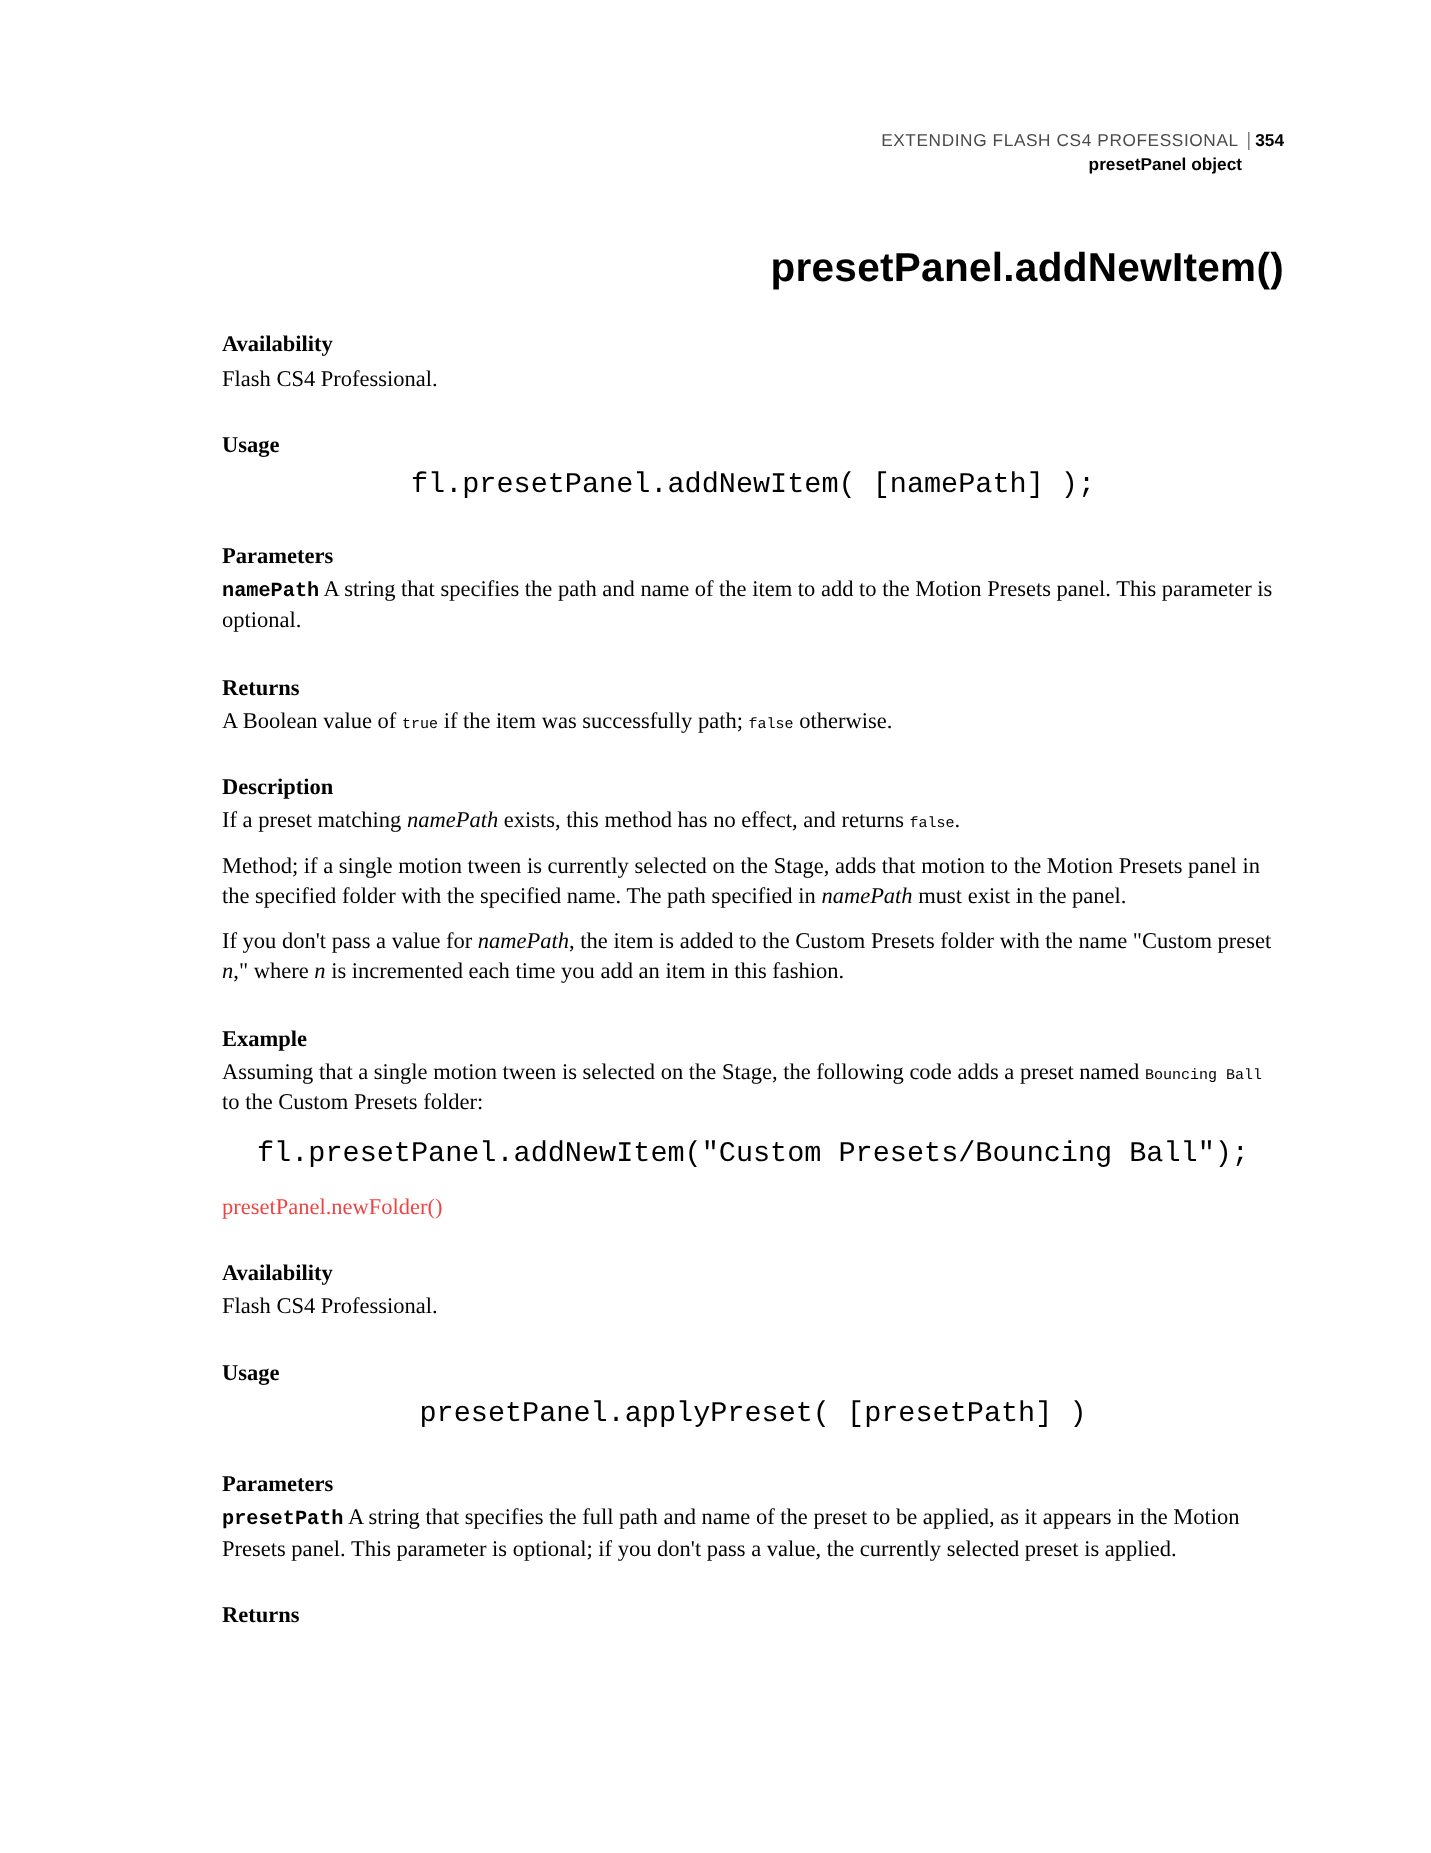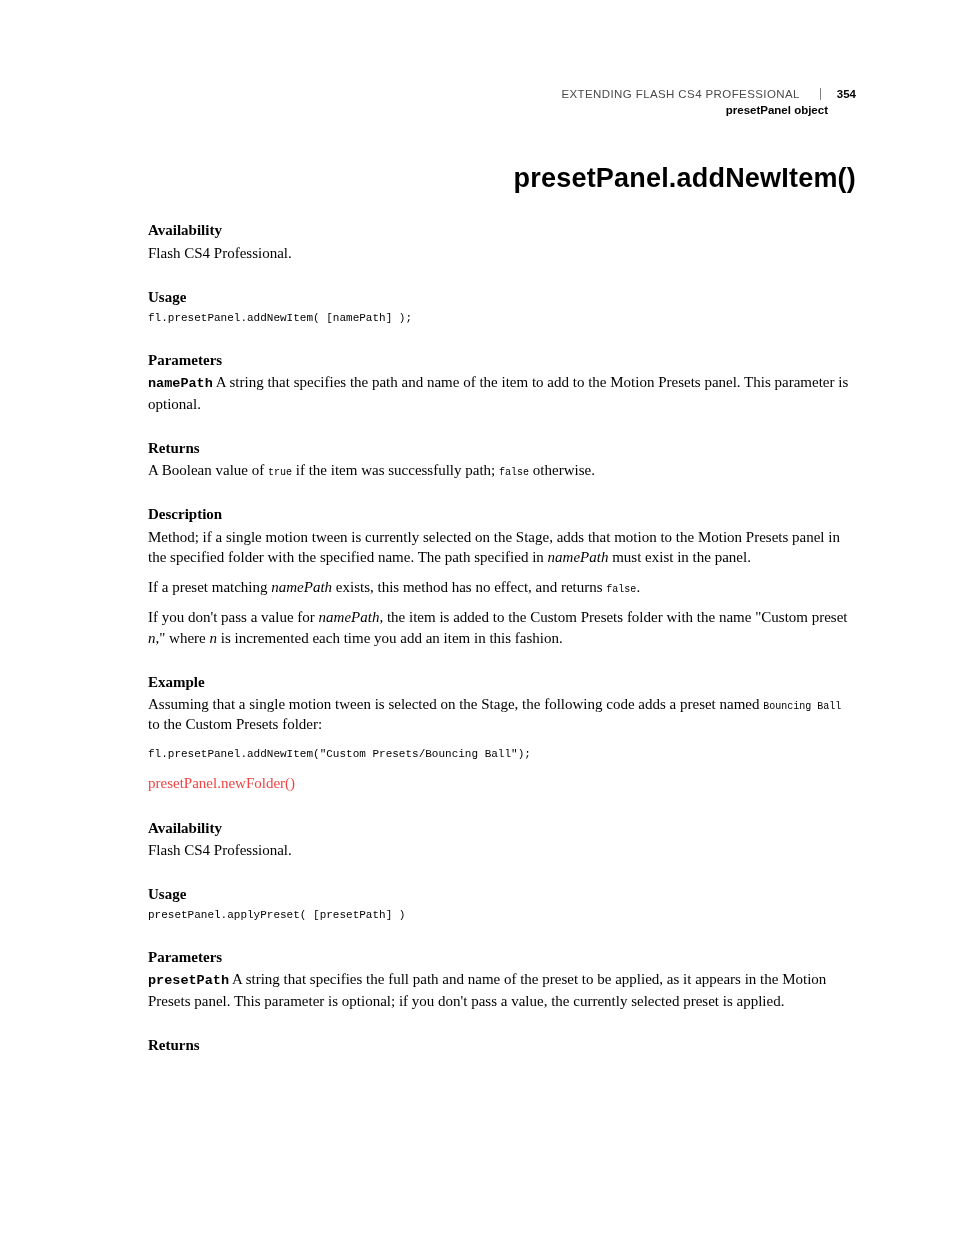--- a/index.html
+++ b/index.html
@@ -23,22 +23,22 @@
     top: 86px;
     right: 98px;
     text-align: right;
     font-family: "Myriad Pro", Arial, sans-serif;
     font-size: 11.5px;
     line-height: 1.4;
   }
   .running-head .line1 {
     letter-spacing: 0.4px;
     border-right: 1px solid #808080;
-    padding-right: 20px;
-    margin-right: 16px;
+    padding-right: 6px;
+    margin-right: 4px;
     color: #4a4a4a;
     text-align: right;
   }
   .running-head .pageno {
     font-weight: bold;
     color:#000;
   }
   .running-head .line2 {
     font-weight: bold;
     padding-right: 28px;
@@ -59,23 +59,24 @@
     margin-bottom: 2px;
   }
   p.body { margin: 2px 0 10px 0; }
   p.body.tight { margin-bottom: 12px; }
   code, .code {
     font-family: "Courier New", monospace;
     font-size: 10px;
   }
   pre.codeblock {
     font-family: "Courier New", monospace;
-    font-size: 11px;
+    font-size: 19px;
     margin: 4px 0 12px 0;
     white-space: pre;
+    text-align: center;
   }
   .codelabel {
     font-family: "Courier New", monospace;
     font-size: 13.5px;
     font-weight: bold;
   }
   em { font-style: italic; }
   a.link { color: #ef4444; text-decoration: none; }
 </style>
 </head>
@@ -103,24 +104,24 @@
     <span class="codelabel">namePath</span><span>  A string that specifies the path and name of the item to add to the Motion Presets panel. This parameter is optional.</span>
   </p>
 
   <div class="sect-label">Returns</div>
   <p class="body">
     <span>A Boolean value of </span><code>true</code><span> if the item was successfully path; </span><code>false</code><span> otherwise.</span>
   </p>
 
   <div class="sect-label">Description</div>
   <p class="body">
-    <span>Method; if a single motion tween is currently selected on the Stage, adds that motion to the Motion Presets panel in the specified folder with the specified name. The path specified in </span><em>namePath</em><span> must exist in the panel.</span>
+    <span>If a preset matching </span><em>namePath</em><span> exists, this method has no effect, and returns </span><code>false</code><span>.</span>
   </p>
   <p class="body">
-    <span>If a preset matching </span><em>namePath</em><span> exists, this method has no effect, and returns </span><code>false</code><span>.</span>
+    <span>Method; if a single motion tween is currently selected on the Stage, adds that motion to the Motion Presets panel in the specified folder with the specified name. The path specified in </span><em>namePath</em><span> must exist in the panel.</span>
   </p>
   <p class="body">
     <span>If you don't pass a value for </span><em>namePath</em><span>, the item is added to the Custom Presets folder with the name "Custom preset </span><em>n</em><span>," where </span><em>n</em><span> is incremented each time you add an item in this fashion.</span>
   </p>
 
   <div class="sect-label">Example</div>
   <p class="body tight">
     <span>Assuming that a single motion tween is selected on the Stage, the following code adds a preset named </span><code>Bouncing Ball</code><span> to the Custom Presets folder:</span>
   </p>
   <pre class="codeblock">fl.presetPanel.addNewItem("Custom Presets/Bouncing Ball");</pre>

